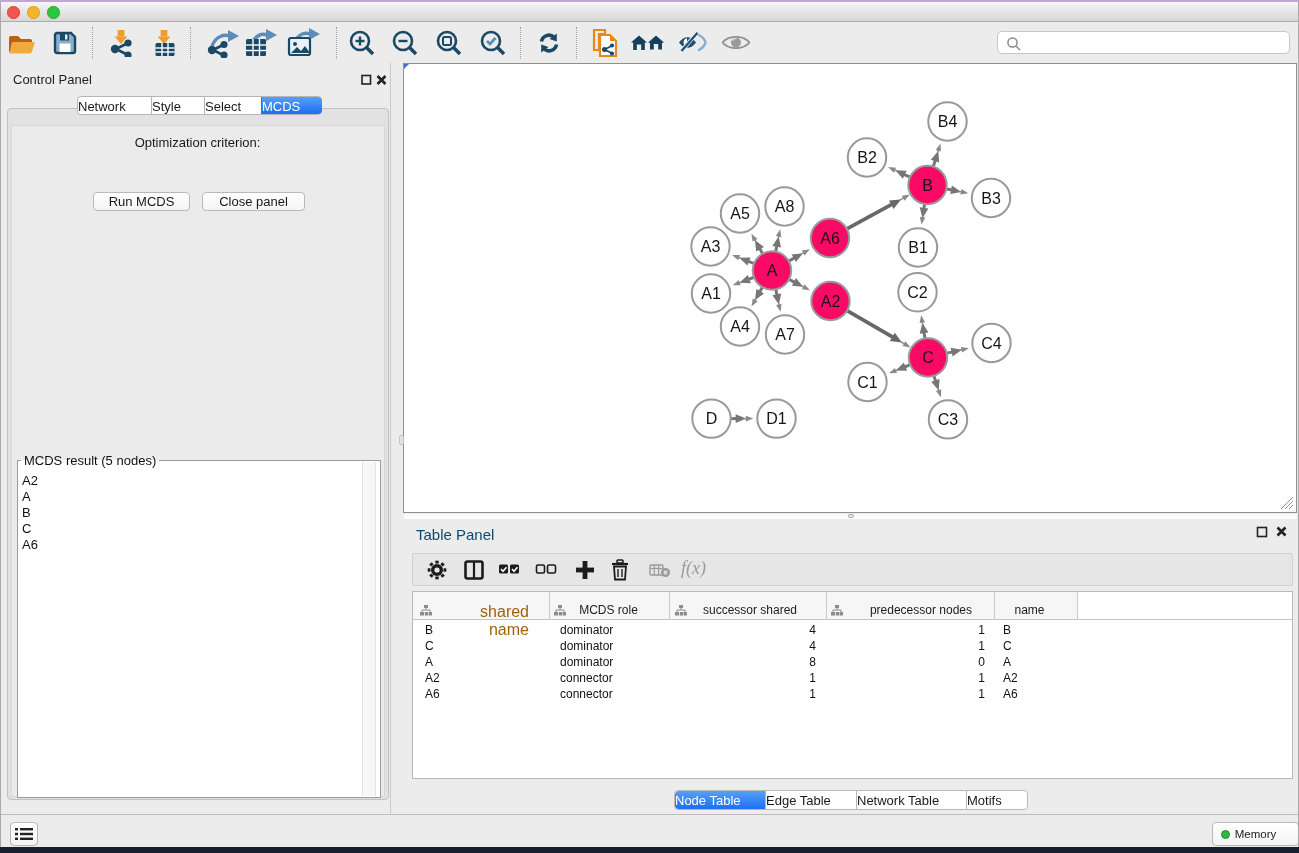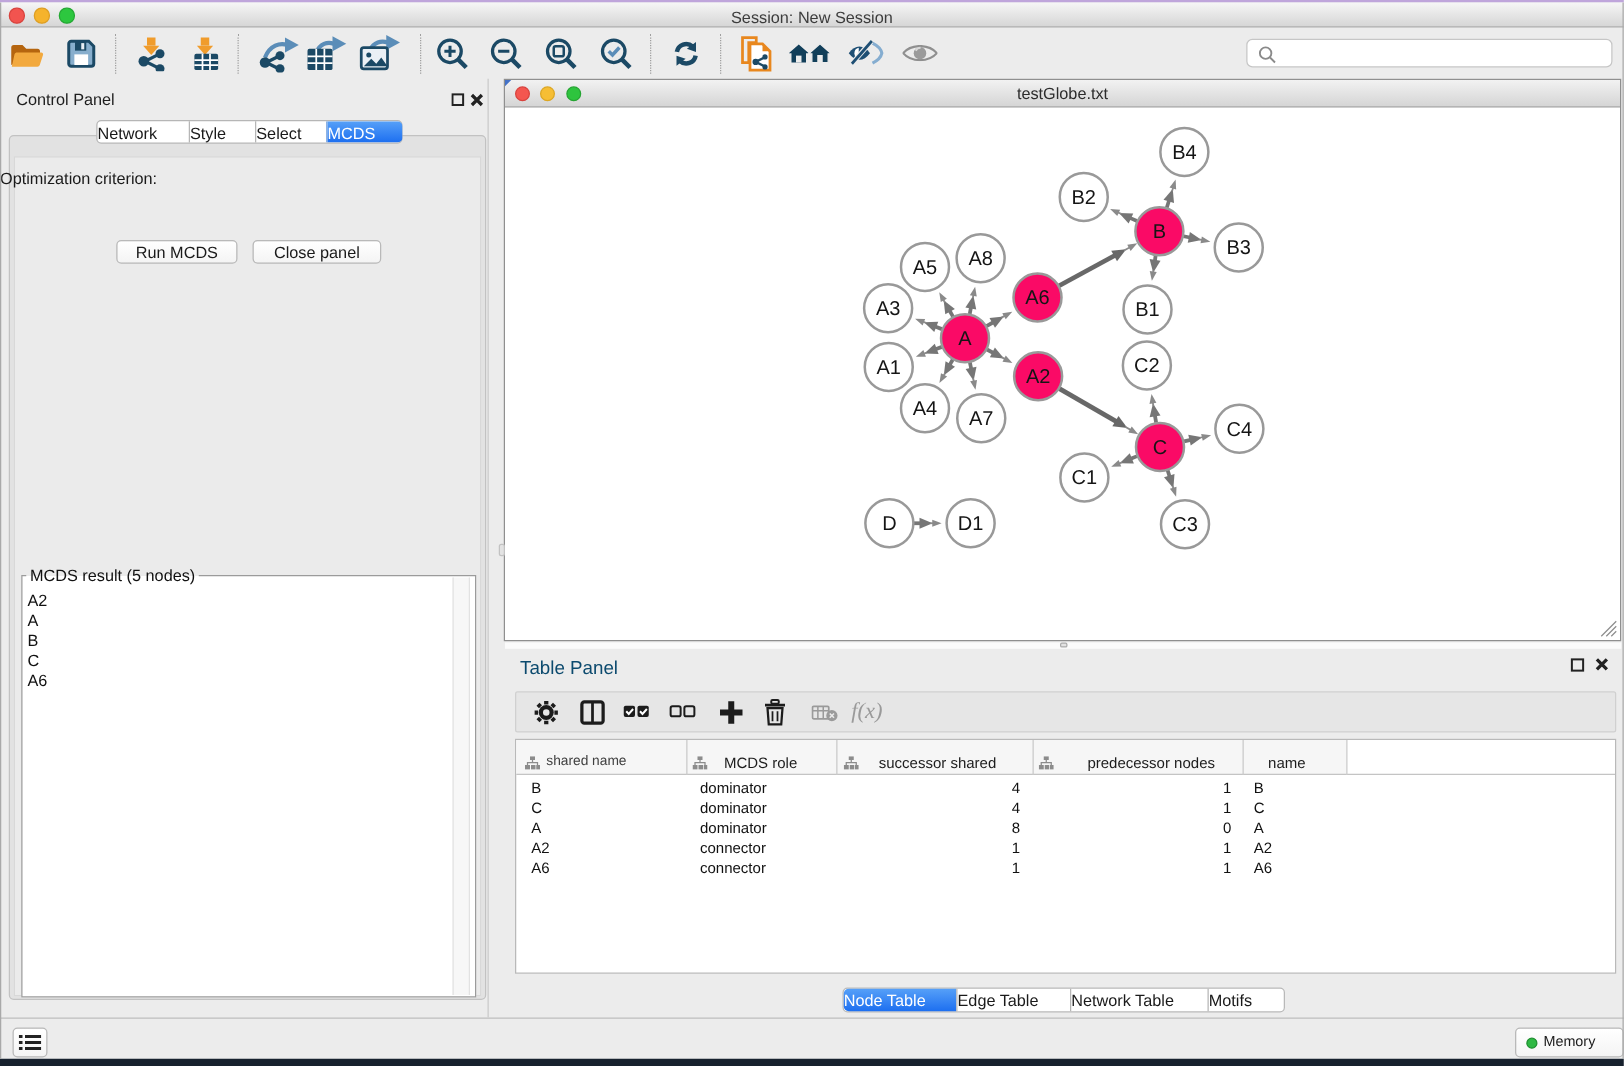--- a/index.html
+++ b/index.html
@@ -9,21 +9,20 @@
 .btn{position:absolute;background:linear-gradient(#ffffff,#f4f4f4);border:1px solid #b9b9b9;border-radius:4px;font-size:13px;color:#1a1a1a;text-align:center}
 .tabseg{position:absolute;top:0;height:100%;border-left:1px solid #b6b6b6;font-size:13px;color:#1a1a1a;text-align:left;line-height:19px}
 </style></head><body>
 
 <div class="abs" style="left:0;top:0;width:1299px;height:2px;background:#bfa5db"></div>
 
 <div class="abs" style="left:0;top:2px;width:1299px;height:20px;background:linear-gradient(#f6f6f6,#d6d6d6);border-bottom:1px solid #ababab">
   <div class="light" style="left:7px;background:#f2544f;border:0.5px solid #d8423d"></div>
   <div class="light" style="left:27px;background:#f5b32c;border:0.5px solid #dd9e23"></div>
   <div class="light" style="left:47px;background:#2dc73f;border:0.5px solid #24a833"></div>
-  <div class="abs ttl" style="left:0;width:1299px;text-align:center;top:4px;color:#3c3c3c">Session: New Session</div>
 </div>
 
 <div class="abs" style="left:0;top:23px;width:1299px;height:40px;background:#ececec"></div>
 <div style="position:absolute;left:92px;top:27px;height:32px;border-left:1px dotted #9f9f9f"></div>
 <div style="position:absolute;left:190px;top:27px;height:32px;border-left:1px dotted #9f9f9f"></div>
 <div style="position:absolute;left:336px;top:27px;height:32px;border-left:1px dotted #9f9f9f"></div>
 <div style="position:absolute;left:520px;top:27px;height:32px;border-left:1px dotted #9f9f9f"></div>
 <div style="position:absolute;left:576px;top:27px;height:32px;border-left:1px dotted #9f9f9f"></div>
 <svg style="position:absolute;left:6px;top:30px" width="30" height="26" viewBox="0 0 30 26">
     <path d="M3,22 V8 a2,2 0 0 1 2,-2 h7 l3,3 h9 a2,2 0 0 1 2,2 v3" fill="#b5650f"></path>
@@ -151,38 +150,32 @@
 
   <div class="abs" style="left:7px;top:45px;width:382px;height:692px;background:#e2e2e2;border:1px solid #c2c2c2;border-radius:4px"></div>
   <div class="abs" style="left:11px;top:62px;width:374px;height:672px;background:#ebebeb;border:1px solid #d8d8d8"></div>
 
   <div class="abs" style="left:77px;top:33px;width:245px;height:19px;background:#fff;border:1px solid #b6b6b6;border-radius:4px">
     <div class="tabseg" style="left:0;width:73px;border-left:none">Network</div>
     <div class="tabseg" style="left:73px;width:53px">Style</div>
     <div class="tabseg" style="left:126px;width:57px">Select</div>
     <div class="tabseg" style="left:183px;width:61px;background:linear-gradient(#56a0f8,#1d6ff0);color:#fff;border-radius:0 4px 4px 0;border-left:1px solid #3477d0">MCDS</div>
   </div>
-  <div class="abs" style="left:0;top:72px;width:395px;font-size:13px;color:#1a1a1a">Optimization criterion:</div>
+  <div class="abs" style="left:0;top:72px;width:395px;text-align:center;font-size:13px;color:#1a1a1a">Optimization criterion:</div>
 
   <div class="btn" style="left:93px;top:129px;width:97px;height:19px;line-height:18px">Run MCDS</div>
   <div class="btn" style="left:202px;top:129px;width:103px;height:19px;line-height:18px">Close panel</div>
 
   <div class="abs" style="left:17px;top:397px;width:364px;height:338px;background:#fff;border:1px solid #9b9b9b"></div>
   <div class="abs" style="left:21px;top:390px;font-size:13px;color:#111;padding:0 3px;background:linear-gradient(#ebebeb 50%,#ffffff 50%)">MCDS result (5 nodes)</div>
   <div class="abs" style="left:345px;top:399px;width:14px;height:334px;background:#f7f7f7;border-left:1px solid #e2e2e2;border-right:1px solid #e2e2e2;margin-left:17px"></div>
   <div class="abs" style="left:22px;top:410px;font-size:13px;color:#111;line-height:16px">A2<br>A<br>B<br>C<br>A6</div>
 </div>
 
 <div class="abs" style="left:403px;top:63px;width:894px;height:450px;background:#fff;border:1px solid #8f8f8f">
-  <div class="abs" style="left:0;top:0;width:892px;height:22px;background:linear-gradient(#f2f2f2,#d5d5d5);border-bottom:1px solid #9e9e9e">
-    <div class="light" style="left:8px;top:5px;width:12px;height:12px;background:#f4564f;border:0.5px solid #d8423d"></div>
-    <div class="light" style="left:28px;top:5px;width:12px;height:12px;background:#f6be34;border:0.5px solid #dda723"></div>
-    <div class="light" style="left:48.5px;top:5px;width:12px;height:12px;background:#2ec43e;border:0.5px solid #25a532"></div>
-    <div class="abs ttl" style="left:0;width:892px;text-align:center;top:3px;color:#2c2c2c">testGlobe.txt</div>
-  </div>
   <svg class="abs" style="left:1px;top:23px" width="890" height="425" viewBox="0 0 890 425" font-family="Liberation Sans,sans-serif">
       <line x1="348.6" y1="190.5" x2="343.4" y2="192.4" stroke="#767676" stroke-width="3.0"></line>
       <polygon points="334.5,195.8 342.8,187.9 345.9,196.2" fill="#767676"></polygon>
       <line x1="336.4" y1="195.1" x2="333.8" y2="196.0" stroke="#8a8a8a" stroke-width="1.4"></line>
       <polygon points="327.7,198.3 333.7,193.0 335.7,198.3" fill="#8a8a8a"></polygon>
       <line x1="348.6" y1="176.3" x2="343.0" y2="174.2" stroke="#767676" stroke-width="3.0"></line>
       <polygon points="334.2,170.7 345.6,170.4 342.4,178.6" fill="#767676"></polygon>
       <line x1="336.1" y1="171.4" x2="333.2" y2="170.3" stroke="#8a8a8a" stroke-width="1.4"></line>
       <polygon points="327.1,167.9 335.1,168.1 333.1,173.3" fill="#8a8a8a"></polygon>
       <line x1="357.2" y1="200.6" x2="354.7" y2="205.1" stroke="#767676" stroke-width="3.0"></line>
@@ -387,21 +380,21 @@
     <rect x="4.8" y="7" width="3.6" height="3.5" fill="#8c8c8c"></rect>
     <rect x="9" y="7" width="3" height="3.5" fill="#8c8c8c"></rect>
   </svg>
 <svg style="position:absolute;left:831px;top:605px" width="12" height="11" viewBox="0 0 12 11">
     <rect x="4" y="0" width="4" height="3" fill="#8c8c8c"></rect>
     <path d="M6,3 v2 M2,7 v-2 h8 v2" stroke="#8c8c8c" stroke-width="1" fill="none"></path>
     <rect x="0" y="7" width="4" height="3.5" fill="#8c8c8c"></rect>
     <rect x="4.8" y="7" width="3.6" height="3.5" fill="#8c8c8c"></rect>
     <rect x="9" y="7" width="3" height="3.5" fill="#8c8c8c"></rect>
   </svg>
-<div class="abs" style="left:437px;top:603px;width:92px;text-align:left;font-size:11px;color:#404040">shared name</div>
+<div class="abs" style="left:437px;top:603px;width:92px;text-align:right;font-size:16px;color:#a16207">shared name</div>
 <div class="abs" style="left:570px;top:603px;width:77px;text-align:center;font-size:12px;color:#1c1c1c">MCDS role</div>
 <div class="abs" style="left:691px;top:603px;width:118px;text-align:center;font-size:12px;color:#1c1c1c">successor shared</div>
 <div class="abs" style="left:847px;top:603px;width:125px;text-align:right;font-size:12px;color:#1c1c1c">predecessor nodes</div>
 <div class="abs" style="left:994px;top:603px;width:71px;text-align:center;font-size:12px;color:#1c1c1c">name</div>
 <div class="abs" style="left:549px;top:592px;width:1px;height:28px;background:#c9c9c9"></div>
 <div class="abs" style="left:669px;top:592px;width:1px;height:28px;background:#c9c9c9"></div>
 <div class="abs" style="left:826px;top:592px;width:1px;height:28px;background:#c9c9c9"></div>
 <div class="abs" style="left:994px;top:592px;width:1px;height:28px;background:#c9c9c9"></div>
 <div class="abs" style="left:1077px;top:592px;width:1px;height:28px;background:#c9c9c9"></div>
 <div class="tr" style="top:622px">

